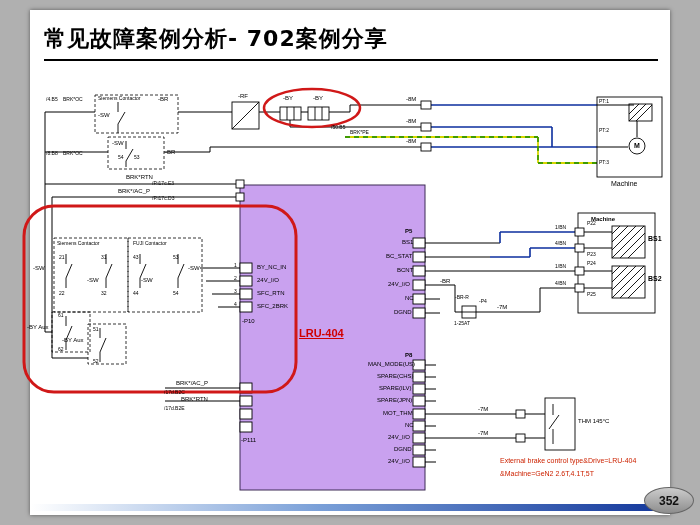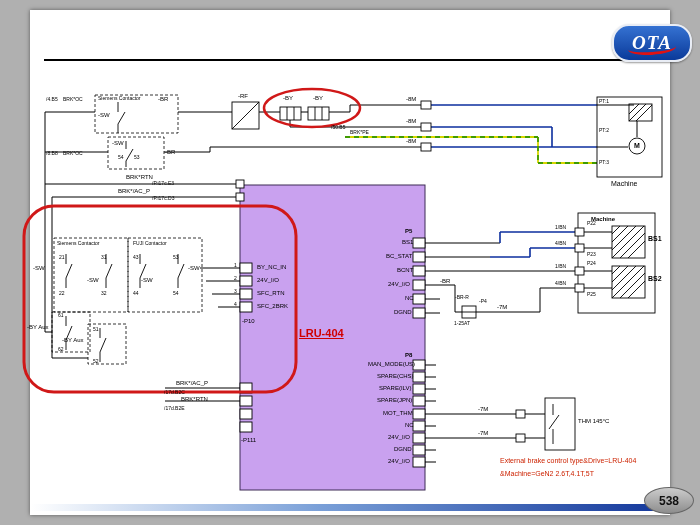--- a/index.html
+++ b/index.html
@@ -29,26 +29,23 @@
   #page-oval{position:absolute;left:644px;top:487px;width:48px;height:25px;border-radius:50%;
         background:linear-gradient(180deg,#cccccc,#8d8d8d);border:1px solid #666;
         display:flex;align-items:center;justify-content:center;font-size:12px;font-weight:bold;color:#111;}
 </style>
 </head>
 <body>
 
 <div id="stage">
   <div id="slide"></div>
 
+  <div id="title">常见故障案例分析- 702案例分享</div>
   <div id="title-underline"></div>
 
-  <div id="logo">
-    <div class="swoosh"></div>
-    <span class="txt">OTA</span>
-  </div>
 
   <svg width="700" height="525">
 
     <g>
       <rect x="240" y="185" width="185" height="305" fill="#c9a1ef" stroke="#3c2a55" stroke-width="1"></rect>
     </g>
 
     <g fill="none" stroke="#000" stroke-width="0.8" stroke-dasharray="3 2">
       <rect x="95" y="95" width="83" height="38"></rect>
       <rect x="108" y="137" width="56" height="32"></rect>
@@ -341,14 +338,14 @@
       <span class="lbl" style="left: 478px; top: 406px; font-size: 6px;">-7M</span>
       <span class="lbl" style="left: 478px; top: 430px; font-size: 6px;">-7M</span>
       <span class="lbl" style="left: 578px; top: 418px; font-size: 6px;">THM 145°C</span>
     </div>
 
   <div id="lru-label">LRU-404</div>
   <div id="note1" class="note">External brake control type&amp;Drive=LRU-404</div>
   <div id="note2" class="note">&amp;Machine=GeN2 2.6T,4.1T,5T</div>
 
   <div id="bottom-bar"></div>
-  <div id="page-oval">538</div>
+  <div id="page-oval">352</div>
 </div>
 
 </body></html>

